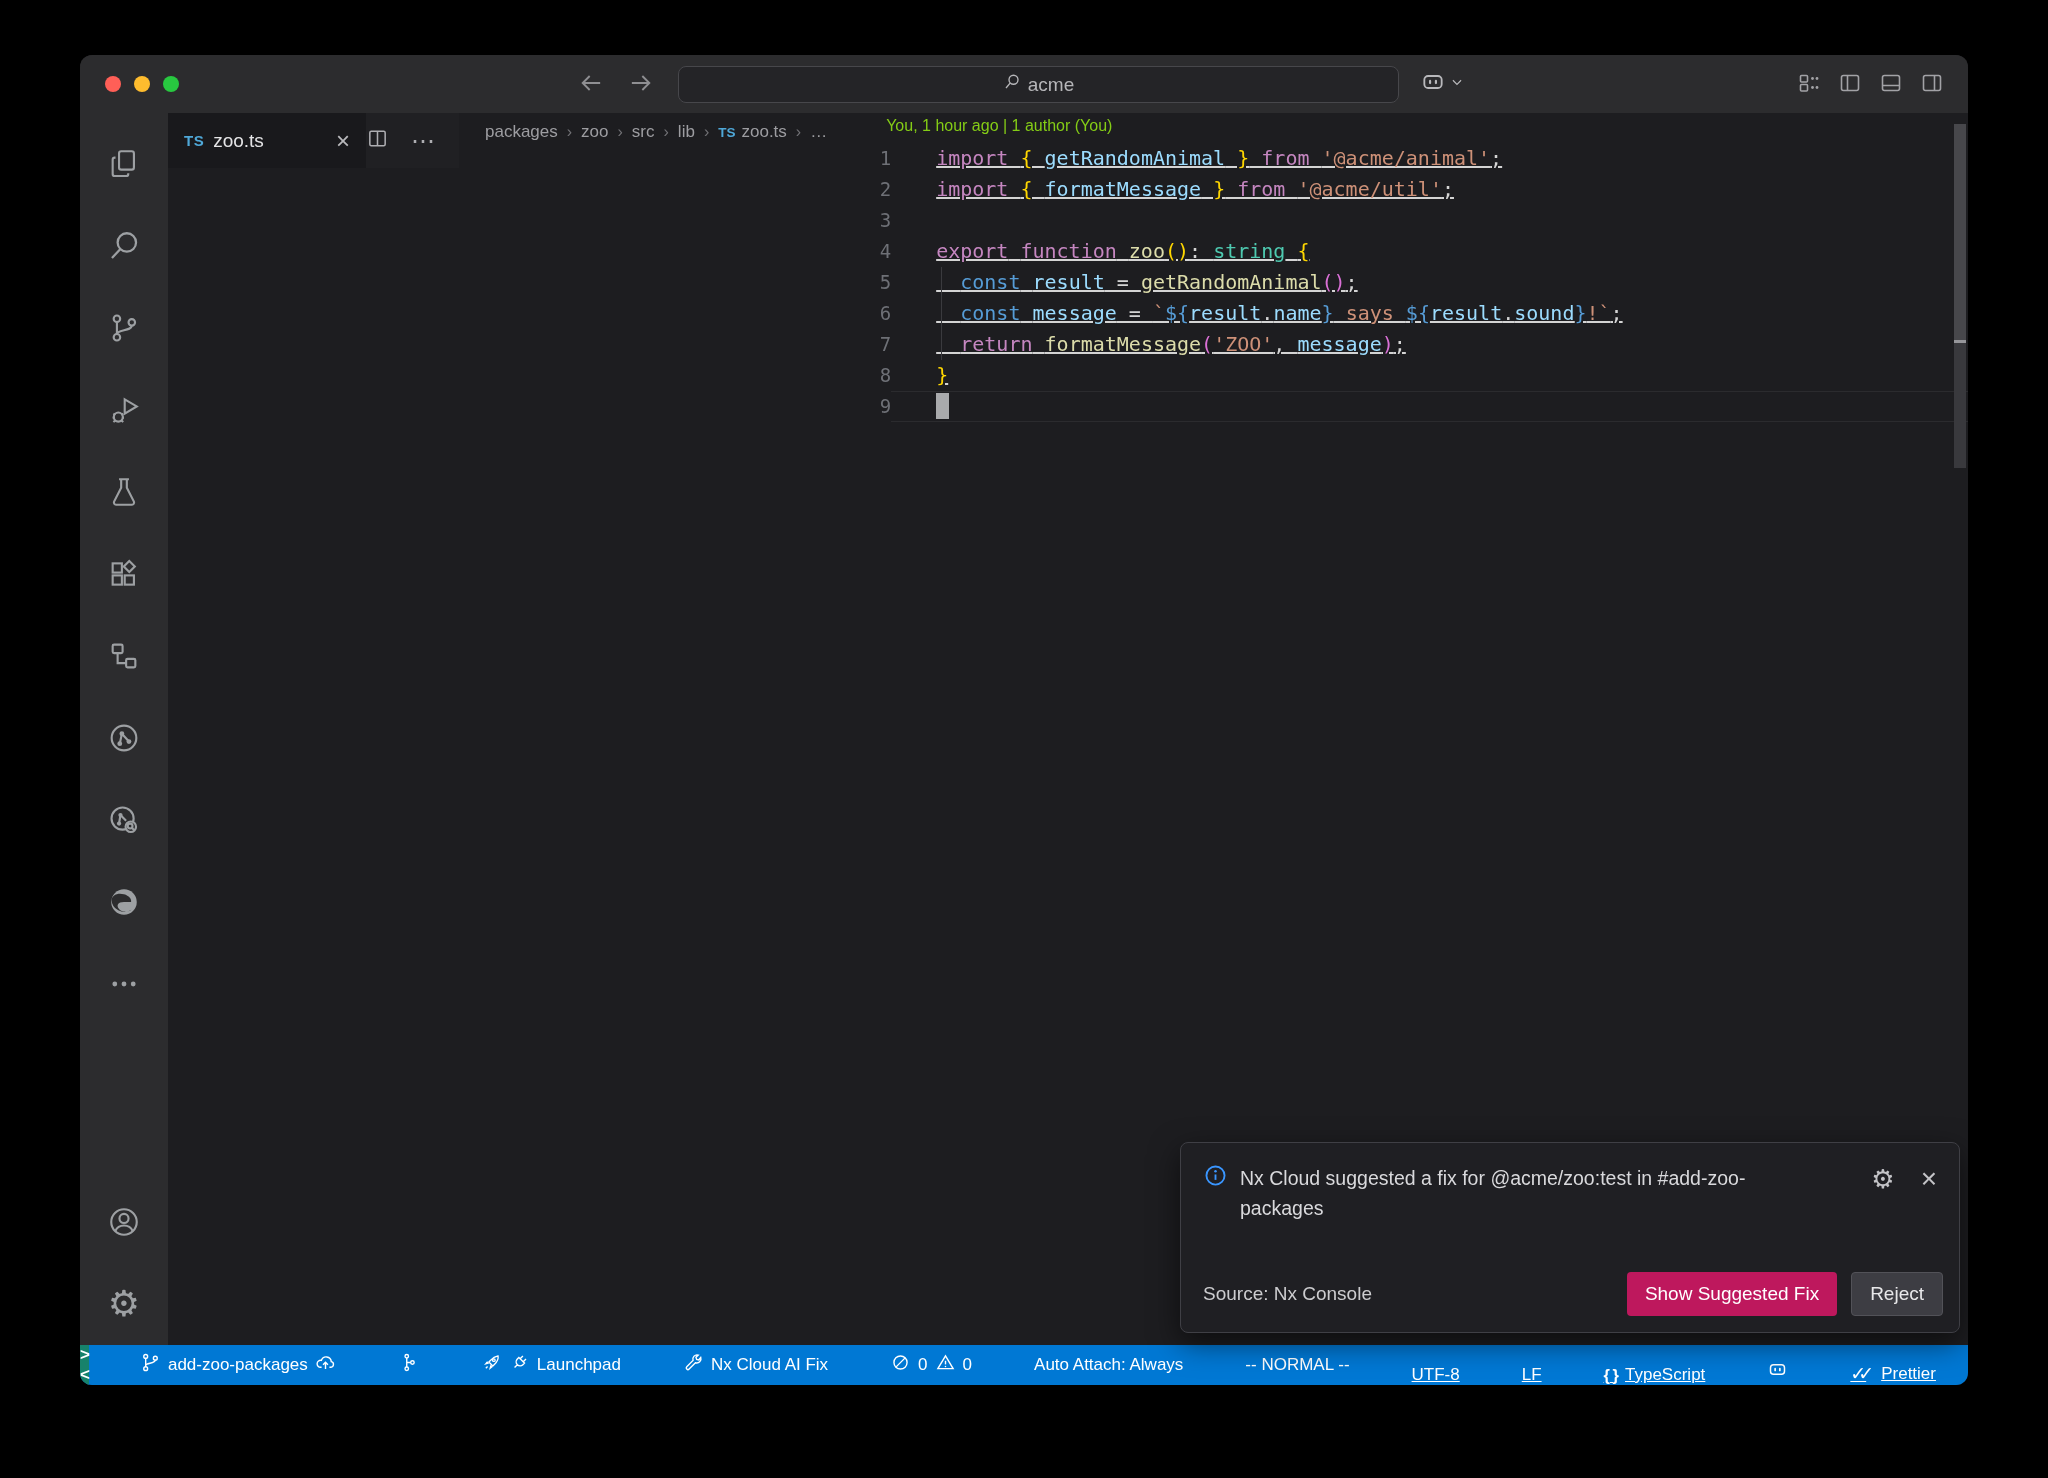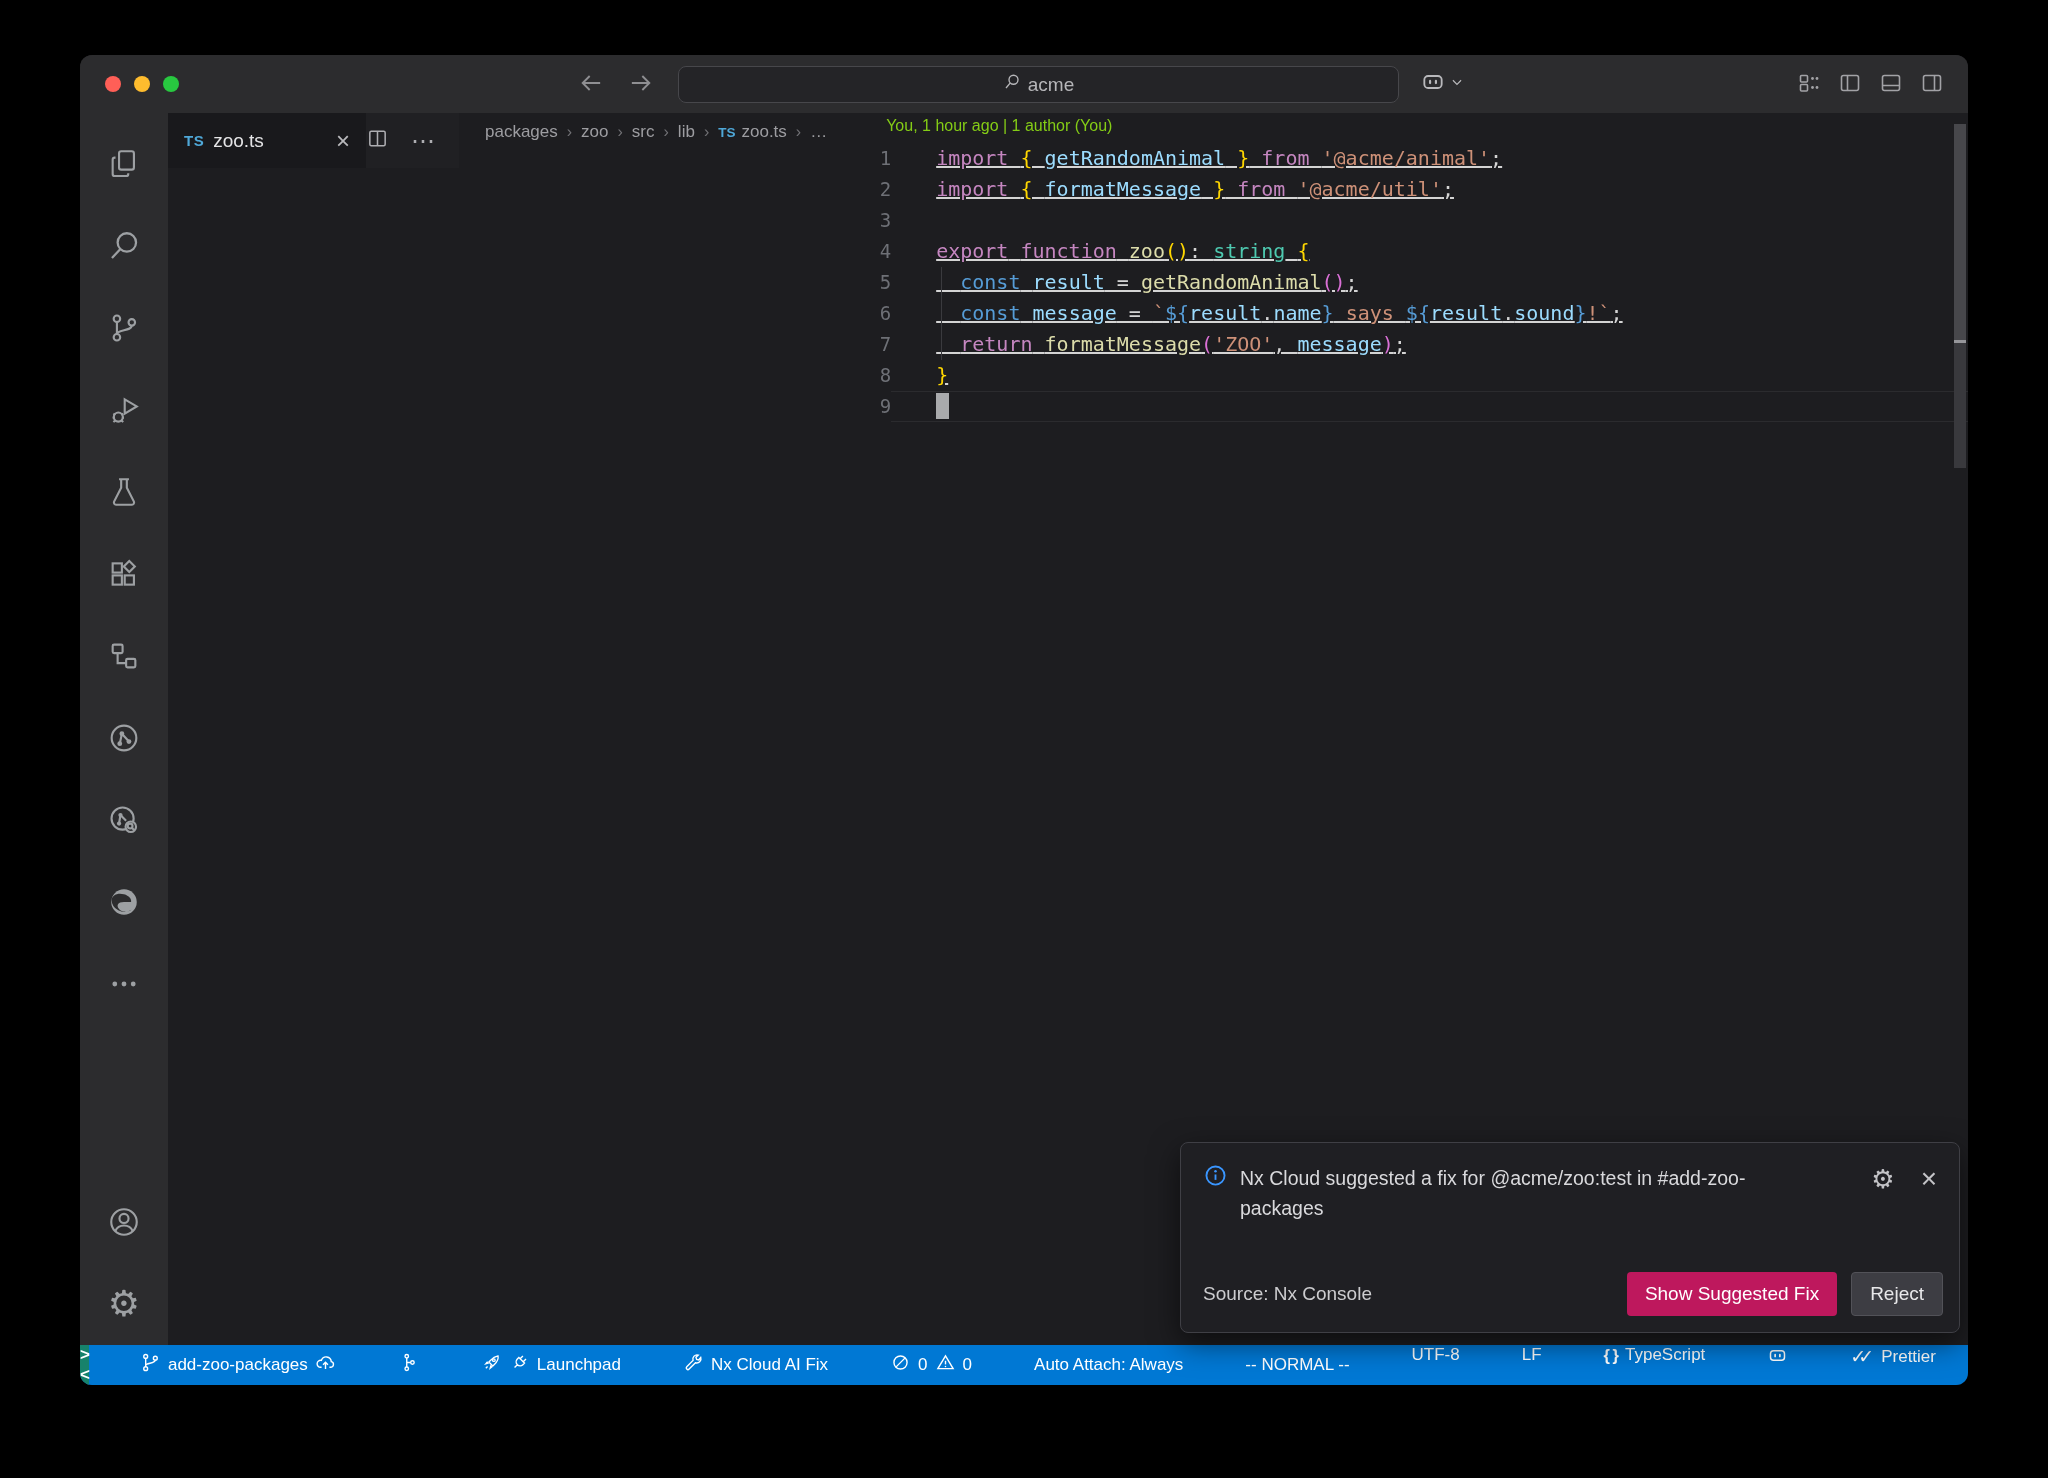--- a/index.html
+++ b/index.html
@@ -79,21 +79,21 @@
   .btn { font-size:19px; padding:10px 18px; border-radius:4px; border:none; font-family:inherit; }
   .btn.primary { background:#be185d; color:#fff; }
   .btn.secondary { background:#3d3d43; color:#e8e8ea; border:1px solid #525258; }
 
   
   .statusbar { height:40px; flex:0 0 40px; background:#0078d4; display:flex; align-items:stretch; color:#fff; font-size:17px; }
   .sb-remote { width:70px; background:#17826b; display:flex; align-items:center; justify-content:center;
     font-weight:bold; font-size:17px; letter-spacing:-1px; }
   .sb-item { display:flex; align-items:center; gap:7px; padding:0 11px; white-space:nowrap;margin-left:40px; }
   .sb-item svg { width:21px; height:21px; }
-  .sb-right { margin-left:auto; display:flex; align-items:flex-start; padding-right:12px; }
+  .sb-right { margin-left:auto; display:flex; align-items:flex-end; padding-right:12px;text-decoration:underline; }
   .checks { letter-spacing:-8px; font-size:19px; padding-right:8px; }
   .braces-ic { font-size:16.5px; font-weight:bold; letter-spacing:-1px; }
 </style>
 </head>
 <body>
 
 <div class="canvas">
 <div class="window">
 
   <div class="titlebar">

